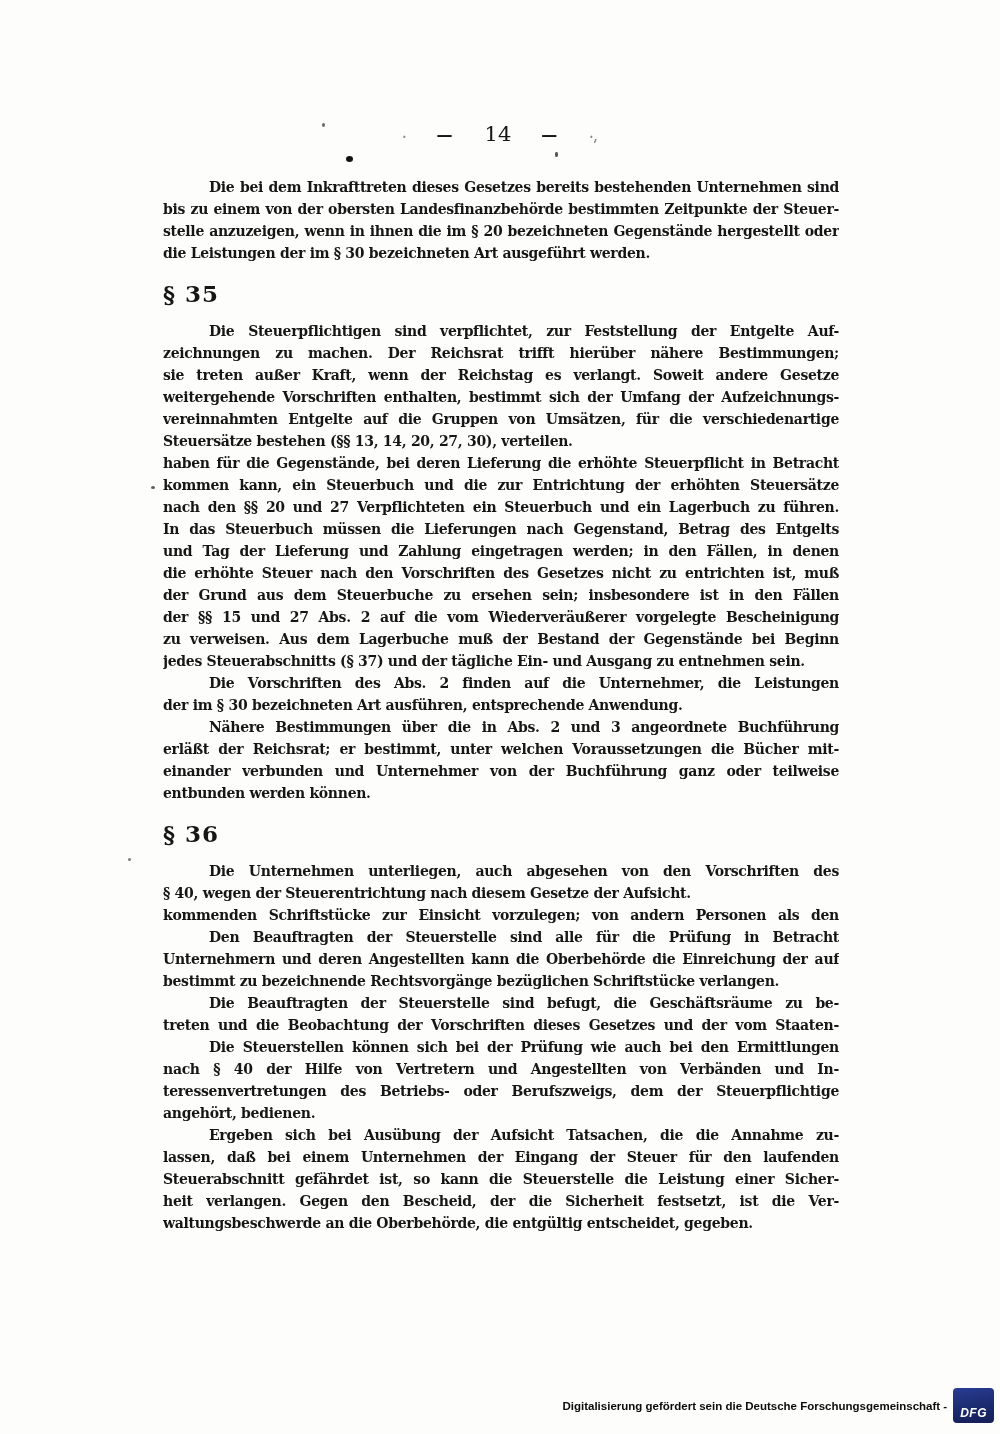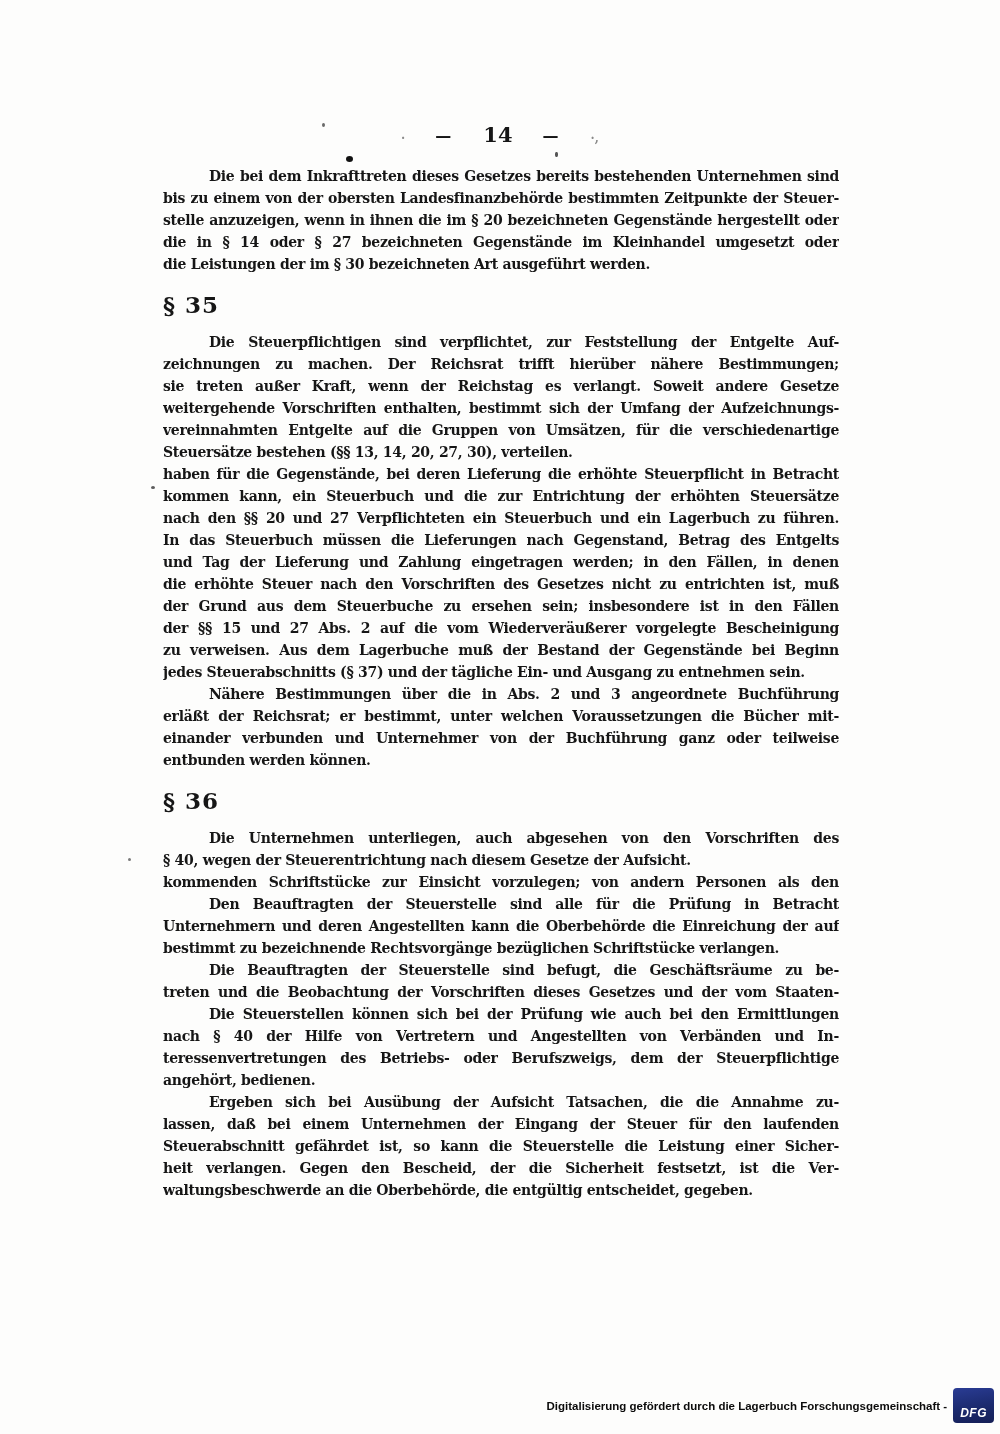--- a/index.html
+++ b/index.html
@@ -24,30 +24,30 @@
     align-items: baseline;
     gap: 30px;
     font-weight: bold;
   }
   .head-dash {
     font-size: 16px;
     letter-spacing: 2px;
   }
   .page-number {
     font-size: 21px;
-    font-weight: bold;
+    font-weight: normal;
   }
   .faint-mark {
     opacity: .5;
     font-size: 12px;
   }
   
   .doc-body {
     width: 676px;
-    margin: 18px auto 0 163px;
+    margin: 30px auto 0 163px;
     font-size: 14px;
     font-weight: bold;
     line-height: 22px;
     letter-spacing: -0.3px;
   }
   .paragraph { margin: 0; }
   .line {
     text-align: justify;
     text-align-last: justify;
     white-space: normal;
@@ -119,21 +119,20 @@
   <span class="speck s2"></span>
   <span class="speck s3"></span>
   <span class="speck s4"></span>
   <span class="speck s5"></span>
 
   <div class="doc-body">
       <div class="paragraph">
         <div class="line first">Die bei dem Inkrafttreten dieses Gesetzes bereits bestehenden Unternehmen sind</div>
         <div class="line">bis zu einem von der obersten Landesfinanzbehörde bestimmten Zeitpunkte der Steuer-</div>
         <div class="line">stelle anzuzeigen, wenn in ihnen die im § 20 bezeichneten Gegenstände hergestellt oder</div>
-        <div class="line">die in § 14 oder § 27 bezeichneten Gegenstände im Kleinhandel umgesetzt oder</div>
         <div class="line last">die Leistungen der im § 30 bezeichneten Art ausgeführt werden.</div>
       </div>
       <div class="section-heading">§ 35</div>
       <div class="paragraph">
         <div class="line first">Die Steuerpflichtigen sind verpflichtet, zur Feststellung der Entgelte Auf-</div>
         <div class="line">zeichnungen zu machen.  Der Reichsrat trifft hierüber nähere Bestimmungen;</div>
         <div class="line">sie treten außer Kraft, wenn der Reichstag es verlangt.  Soweit andere Gesetze</div>
         <div class="line">weitergehende Vorschriften enthalten, bestimmt sich der Umfang der Aufzeichnungs-</div>
         <div class="line">vereinnahmten Entgelte auf die Gruppen von Umsätzen, für die verschiedenartige</div>
         <div class="line last">Steuersätze bestehen (§§ 13, 14, 20, 27, 30), verteilen.</div>
@@ -142,20 +141,24 @@
         <div class="line">haben für die Gegenstände, bei deren Lieferung die erhöhte Steuerpflicht in Betracht</div>
         <div class="line">kommen kann, ein Steuerbuch und die zur Entrichtung der erhöhten Steuersätze</div>
         <div class="line">nach den §§ 20 und 27 Verpflichteten ein Steuerbuch und ein Lagerbuch zu führen.</div>
         <div class="line">In das Steuerbuch müssen die Lieferungen nach Gegenstand, Betrag des Entgelts</div>
         <div class="line">und Tag der Lieferung und Zahlung eingetragen werden; in den Fällen, in denen</div>
         <div class="line">die erhöhte Steuer nach den Vorschriften des Gesetzes nicht zu entrichten ist, muß</div>
         <div class="line">der Grund aus dem Steuerbuche zu ersehen sein; insbesondere ist in den Fällen</div>
         <div class="line">der §§ 15 und 27 Abs. 2 auf die vom Wiederveräußerer vorgelegte Bescheinigung</div>
         <div class="line">zu verweisen.  Aus dem Lagerbuche muß der Bestand der Gegenstände bei Beginn</div>
         <div class="line last">jedes Steuerabschnitts (§ 37) und der tägliche Ein- und Ausgang zu entnehmen sein.</div>
+      </div>
+      <div class="paragraph">
+        <div class="line first">Die Vorschriften des Abs. 2 finden auf die Unternehmer, die Leistungen</div>
+        <div class="line last">der im § 30 bezeichneten Art ausführen, entsprechende Anwendung.</div>
       </div>
       <div class="paragraph">
         <div class="line first">Nähere Bestimmungen über die in Abs. 2 und 3 angeordnete Buchführung</div>
         <div class="line">erläßt der Reichsrat; er bestimmt, unter welchen Voraussetzungen die Bücher mit-</div>
         <div class="line">einander verbunden und Unternehmer von der Buchführung ganz oder teilweise</div>
         <div class="line last">entbunden werden können.</div>
       </div>
       <div class="section-heading">§ 36</div>
       <div class="paragraph">
         <div class="line first">Die Unternehmen unterliegen, auch abgesehen von den Vorschriften des</div>
@@ -180,17 +183,17 @@
       <div class="paragraph">
         <div class="line first">Ergeben sich bei Ausübung der Aufsicht Tatsachen, die die Annahme zu-</div>
         <div class="line">lassen, daß bei einem Unternehmen der Eingang der Steuer für den laufenden</div>
         <div class="line">Steuerabschnitt gefährdet ist, so kann die Steuerstelle die Leistung einer Sicher-</div>
         <div class="line">heit verlangen.  Gegen den Bescheid, der die Sicherheit festsetzt, ist die Ver-</div>
         <div class="line last">waltungsbeschwerde an die Oberbehörde, die entgültig entscheidet, gegeben.</div>
       </div>
     </div>
 
   <div class="footer">
-    <span>Digitalisierung gefördert durch die Lagerbuch Forschungsgemeinschaft -</span>
+    <span>Digitalisierung gefördert sein die Deutsche Forschungsgemeinschaft -</span>
     <span class="dfg-badge">DFG</span>
   </div>
 
 </div>
 
 </body></html>

